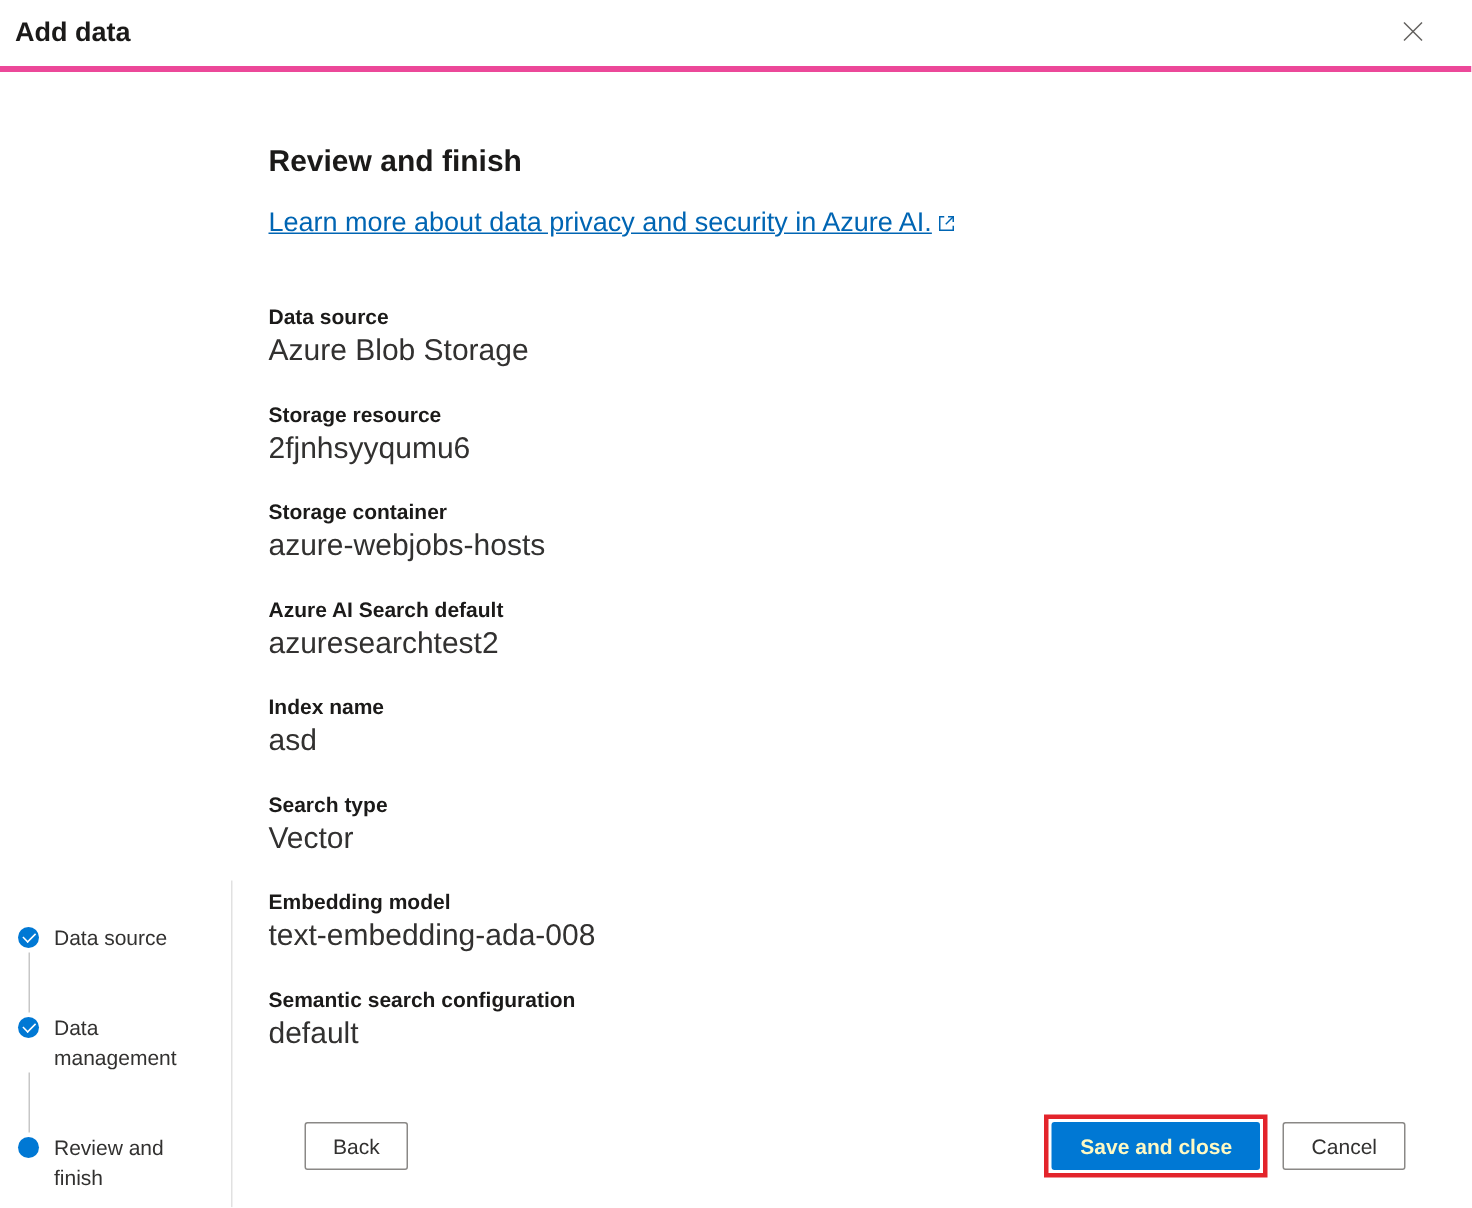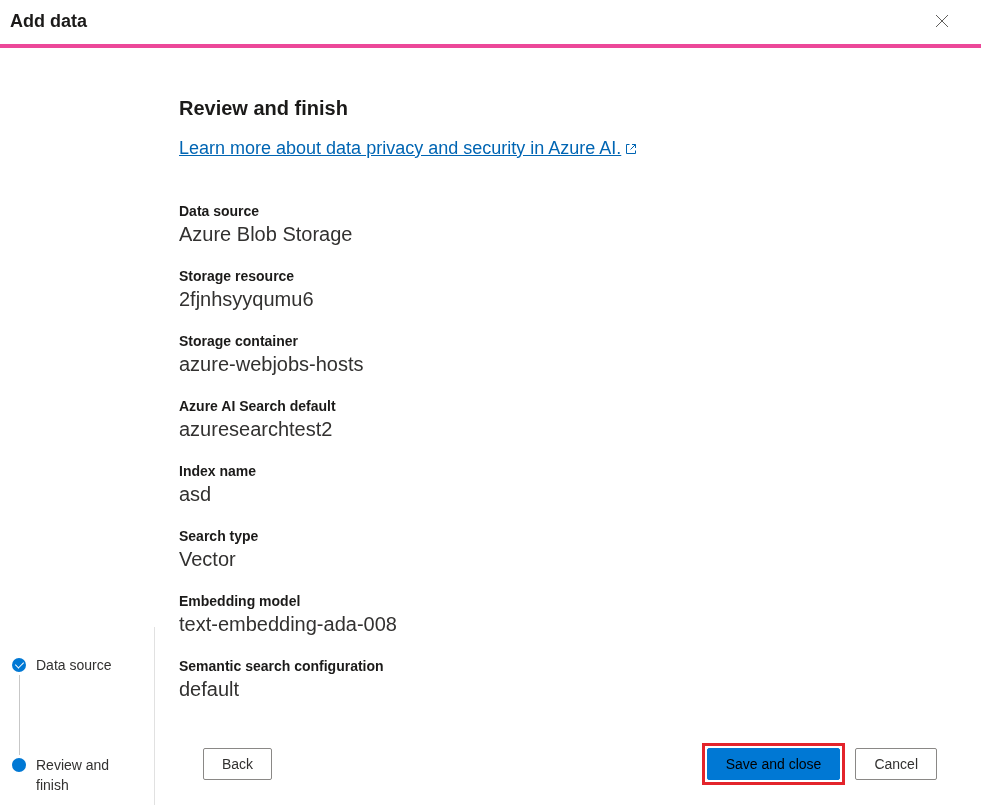--- a/index.html
+++ b/index.html
@@ -168,22 +168,22 @@
       border: 1px solid #8a8886;
       background: #ffffff;
       color: #323130;
       cursor: pointer;
       border-radius: 2px;
       min-height: 32px;
     }
     .btn-primary {
       background: #0078d4;
       border: 1px solid #0078d4;
-      color: #000000;
-      font-weight: 400;
+      color: #fef9c3;
+      font-weight: 700;
     }
     .highlight-box {
       border: 3px solid #e3242b;
       padding: 2px;
       display: inline-block;
     }
     .content-wrapper {
       flex: 1;
       display: flex;
       flex-direction: column;
@@ -204,20 +204,24 @@
   </div>
 
   <div class="dialog-body">
     <div class="sidebar">
       <div class="stepper">
         <div class="step">
           <div class="step-indicator completed"></div>
           <div class="step-label">Data source</div>
         </div>
         <div class="step-connector"></div>
+        <div class="step">
+          <div class="step-indicator completed"></div>
+          <div class="step-label">Data management</div>
+        </div>
         <div class="step-connector"></div>
         <div class="step">
           <div class="step-indicator"></div>
           <div class="step-label">Review and finish</div>
         </div>
       </div>
     </div>
 
     <div class="main">
       <div class="content-wrapper">

